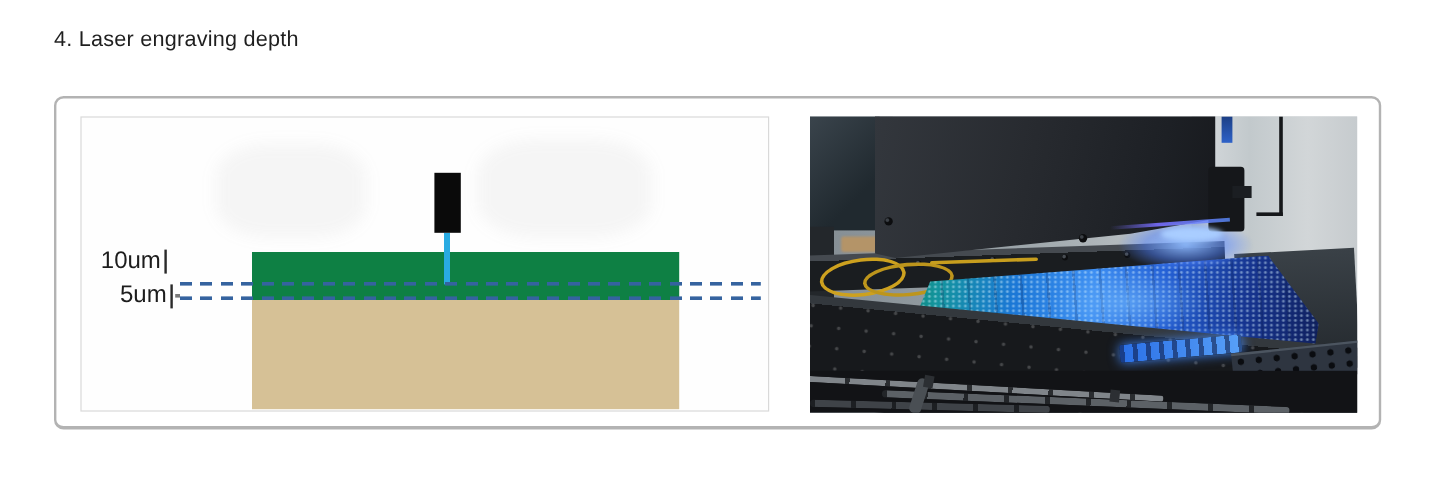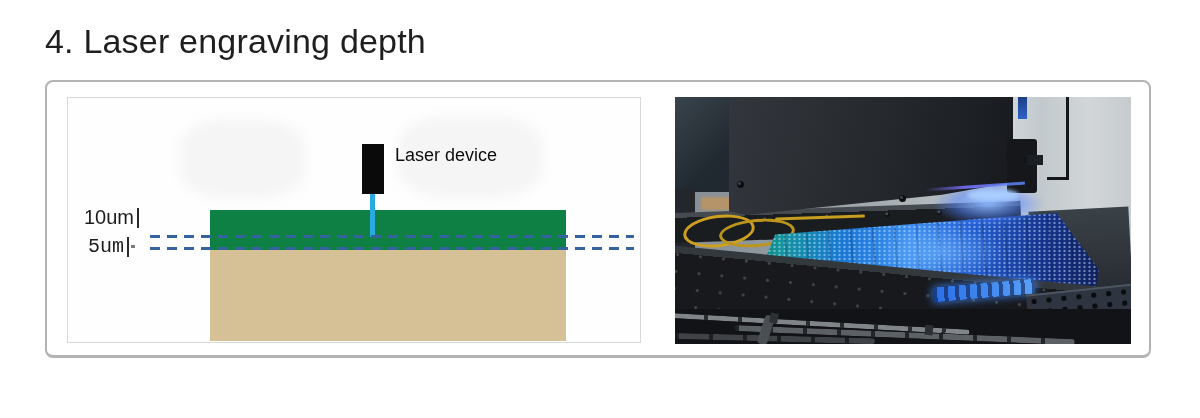--- a/index.html
+++ b/index.html
@@ -1,21 +1,21 @@
 <!DOCTYPE html>
 <html style="--title_text: #1f1f1f; --panel_border: #b3b3b3; --diagram_border: #d9d9d9; --mask_green: #0e8044; --copper_tan: #d6c196; --beam_blue: #29abe2; --dash_blue: #35639f; --label_text: #1d1d1d;"><head>
 <meta charset="utf-8">
 <style>
   html,body{margin:0;padding:0;background:#ffffff;}
   body{width:1200px;height:418px;position:relative;overflow:hidden;
        font-family:"Liberation Sans","DejaVu Sans",sans-serif;}
   .abs{position:absolute;}
 
   
-  .page-title{left:45px;top:22px;font-size:34px;font-weight:400;
+  .page-title{left:45px;top:22px;font-size:18px;font-weight:400;
               color:var(--title_text,#1f1f1f);letter-spacing:.2px;}
 
   
   .figure-box{left:45px;top:80px;width:1102px;height:273px;
               border:2px solid var(--panel_border,#b3b3b3);
               border-bottom-width:3px;border-radius:8px;background:#fff;}
 
   
   .diagram{left:20px;top:15px;width:572px;height:244px;background:#fefefe;
            border:1px solid var(--diagram_border,#d9d9d9);overflow:hidden;}
@@ -26,21 +26,21 @@
   .copper-layer{left:142px;top:152px;width:356px;height:91px;background:var(--copper_tan,#d6c196);}
   .cu-label{left:142px;top:185px;width:356px;text-align:center;font-size:19px;
             font-weight:700;color:#2f2717;}
   .laser-device{left:294px;top:46px;width:22px;height:50px;background:#0a0a0a;}
   .laser-beam{left:302px;top:96px;width:5px;height:43px;background:var(--beam_blue,#29abe2);}
   .device-label{left:327px;top:47px;font-size:18px;color:#0d0d0d;}
   .dash-line{left:82px;width:484px;height:3px;
              background:repeating-linear-gradient(90deg,var(--dash_blue,#35639f) 0 10px,transparent 10px 17px);}
   .dash-1{top:137px;} .dash-2{top:149px;}
   .depth-label{font-size:20px;color:var(--label_text,#1d1d1d);display:flex;align-items:center;}
-  .depth-10{left:16px;top:108px;} .depth-5{left:20px;top:137px;font-family:Liberation Mono, monospace;}
+  .depth-10{left:16px;top:108px;} .depth-5{left:32px;top:137px;}
   .tick{display:inline-block;width:0;height:20px;border-right:2px solid #2a2a2a;margin-left:3px;}
   .tickdot{display:inline-block;width:4px;height:3px;background:#7a7a7a;margin-left:2px;}
 
   
   .photo{left:628px;top:15px;width:456px;height:247px;overflow:hidden;
          background:linear-gradient(to right,#848d93 0%,#98a1a6 35%,#bfc5c8 66%,#c9ced1 100%);}
   .ph-bg-right{left:318px;top:0;width:138px;height:185px;
     background:linear-gradient(90deg,#b2b9bd 0,#cfd4d7 15%,#c2c9cc 35%,#d2d6d8 70%,#c6cbce 100%);}
   .ph-screen{left:0;top:0;width:58px;height:95px;background:linear-gradient(135deg,#3a444c,#20292f 70%);}
   .ph-screen-frame{left:55px;top:0;width:14px;height:104px;background:#99a2a7;}
@@ -112,21 +112,20 @@
 
   <div class="abs diagram">
     <div class="abs wm wm1"></div>
     <div class="abs wm wm2"></div>
 
     <div class="abs mask-layer"></div>
     <div class="abs copper-layer"></div>
 
     <div class="abs laser-beam"></div>
     <div class="abs laser-device"></div>
-    <div class="abs device-label">Laser device</div>
 
     <div class="abs dash-line dash-1"></div>
     <div class="abs dash-line dash-2"></div>
 
     <div class="abs depth-label depth-10">
       <span>10um</span>
       <span class="tick"></span>
     </div>
     <div class="abs depth-label depth-5">
       <span>5um</span>

